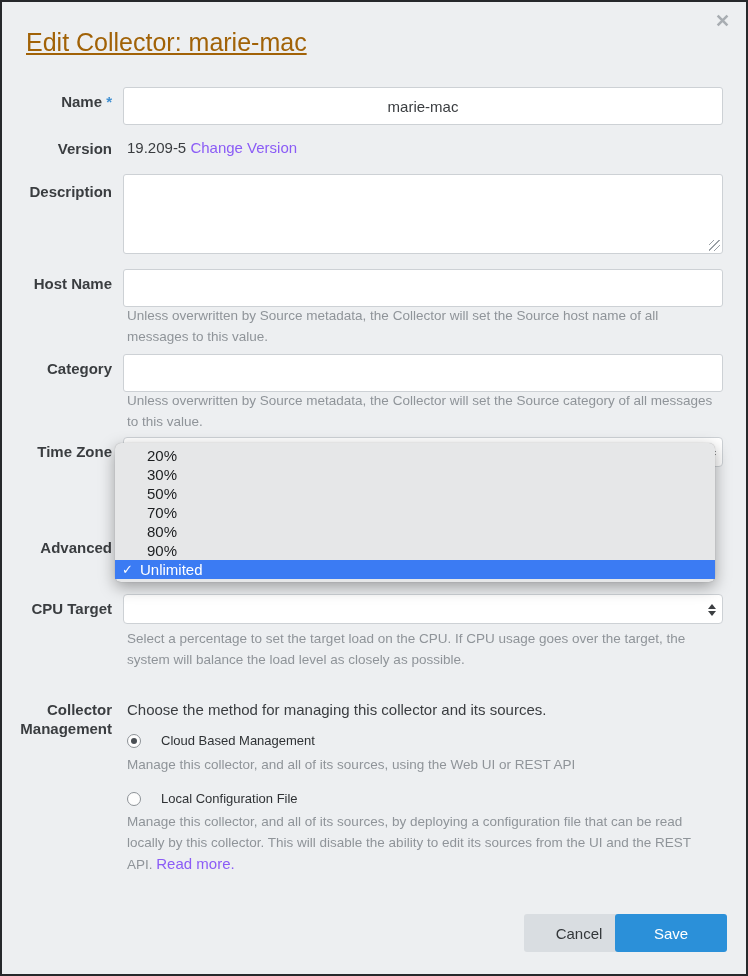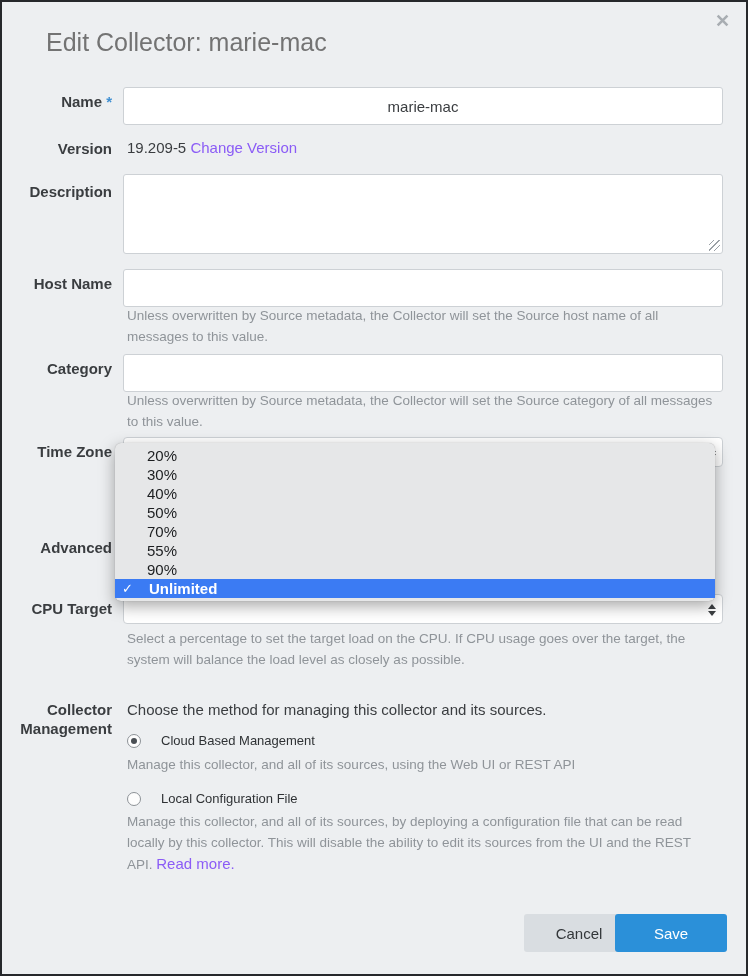--- a/index.html
+++ b/index.html
@@ -5,22 +5,22 @@
   * { margin:0; padding:0; box-sizing:border-box; }
   html,body { width:748px; height:976px; }
   body {
     font-family:"Liberation Sans", sans-serif;
     background:#edeff1;
     position:relative;
     border:2px solid #26282b;
     overflow:hidden;
   }
   .title {
-    position:absolute; left:44px; top:26px;
-    font-size:25px; font-weight:400; color:#737373;
+    position:absolute; left:24px; top:26px;
+    font-size:25px; font-weight:400; color:#a16207;text-decoration:underline;
   }
   .close {
     position:absolute; right:16px; top:8px;
     font-size:18px; font-weight:700; color:#a8adb2; cursor:pointer;
   }
   .lbl {
     position:absolute; left:0; width:110px; text-align:right;
     font-size:15px; font-weight:700; color:#3a3d40;
   }
   .req { color:#3f8fd2; font-weight:700; }
@@ -59,21 +59,21 @@
     box-shadow:0 5px 16px rgba(0,0,0,.35), 0 0 1px rgba(0,0,0,.3);
     z-index:10;
   }
   .dd-item {
     height:19px; line-height:19px; font-size:15px; color:#1c1e20;
     padding-left:32px; cursor:pointer; position:relative;
   }
   .dd-item.selected {
     background:#3b7bf3; color:#fff; padding-left:0;
   }
-  .dd-item.selected .dd-text { padding-left:34px; display:inline-block;font-weight:bold; }
+  .dd-item.selected .dd-text { padding-left:25px; display:inline-block; }
   .check { position:absolute; left:7px; top:0; font-size:13px; }
   .radio-row { position:absolute; left:125px; display:flex; align-items:center; }
   .radio {
     width:14px; height:14px; border-radius:50%;
     border:1px solid #8d9297; background:#fdfdfd;
     display:inline-block; position:relative; cursor:pointer;
   }
   .radio.on::after {
     content:""; position:absolute; left:3px; top:3px;
     width:6px; height:6px; border-radius:50%; background:#4a4f54;
@@ -131,24 +131,23 @@
 
 <div class="lbl" style="top:592px; line-height:30px;">CPU Target</div>
 <div class="selbox" style="left:121px; top:592px;">
   <span class="stepper"></span>
 </div>
 <div class="help" style="top:626px;">Select a percentage to set the target load on the CPU. If CPU usage goes over the target, the system will balance the load level as closely as possible.</div>
 
 <div class="popup">
   <div class="dd-item">20%</div>
   <div class="dd-item">30%</div>
-  <div class="dd-item">40%</div>
   <div class="dd-item">50%</div>
   <div class="dd-item">70%</div>
-  <div class="dd-item">55%</div>
+  <div class="dd-item">80%</div>
   <div class="dd-item">90%</div>
   <div class="dd-item selected">
     <span class="check">✓</span>
     <span class="dd-text">Unlimited</span>
   </div>
 </div>
 
 <div class="lbl mgmt-lbl" style="top:698px;">
   <span>Collector</span><br>
   <span>Management</span>

